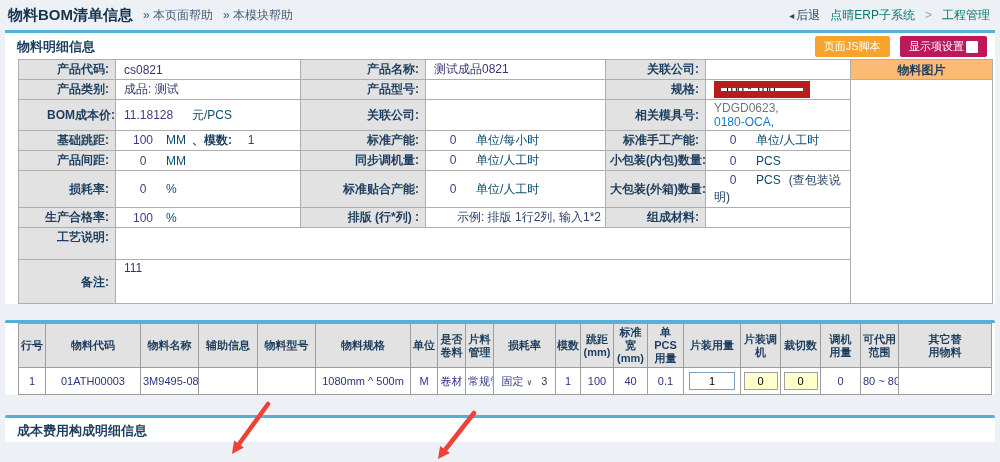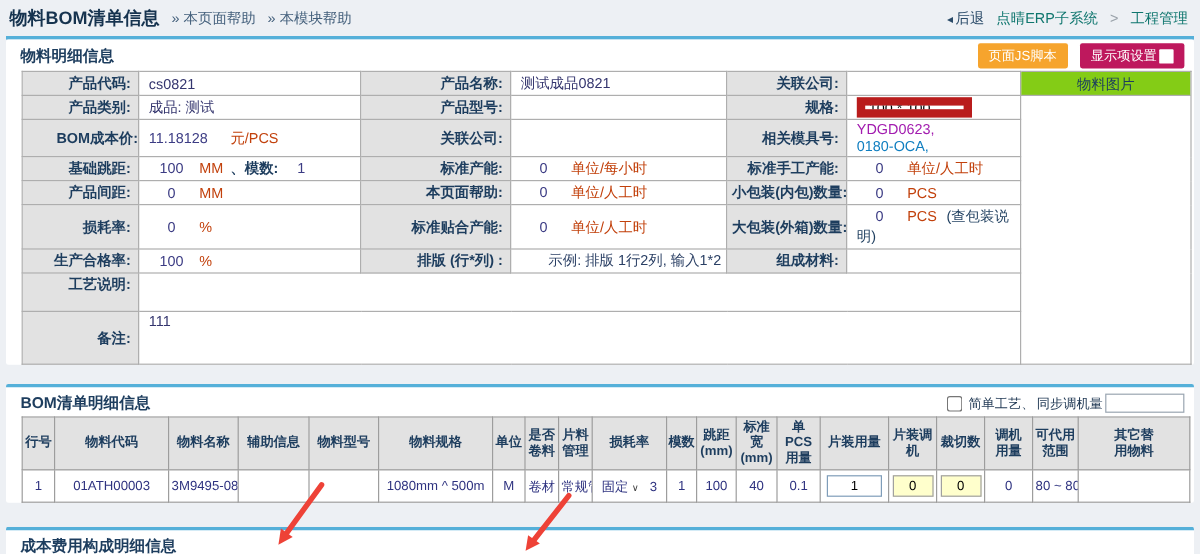--- a/index.html
+++ b/index.html
@@ -38,31 +38,31 @@
   .toggle-box { width:12px; height:12px; background:#fff; display:inline-block; border-radius:1px; }
   
   table { border-collapse:collapse; }
   .form-table { width:974px; margin:0 12px 6px 13px; table-layout:fixed; font-size:12px; }
   .form-table td { border:1px solid #aeaeae; padding:1px 4px; height:20px; }
   .form-table td.lbl { background:#e2e2e2; text-align:right; font-weight:bold;
                        color:#1d3d5e; padding-right:6px; white-space:nowrap; }
   .form-table td.val { color:#34356e; text-align:left; padding-left:8px; }
   .num { display:inline-block; min-width:38px; text-align:center; color:#3c3c84; }
   .num-wide { display:inline-block; min-width:64px; text-align:left; color:#3c3c84; }
-  .unit { color:#c2410c; margin-left:4px; }
+  .unit { color:#0c4a6e; margin-left:4px; }
   .inline-lbl { color:#1d3d5e; font-weight:bold; margin-left:6px; }
-  .mold-line1 { color:#a21caf; line-height:14px; display:block; }
+  .mold-line1 { color:#737373; line-height:14px; display:block; }
   .mold-line2 { color:#0f7ec0; line-height:14px; display:block; cursor:pointer; }
   .hint { display:block; text-align:right; color:#2a3f64; }
   .note { color:#1d3d5e; margin-left:8px; }
   .spec-input { width:96px; height:17px; border:7px solid #b91c1c; font-size:12px;
                 font-family:inherit; padding:0 3px; }
   .img-cell { vertical-align:top; padding:0 !important; }
-  .img-cell-header { background:#84cc16; border-bottom:1px solid #aeaeae; height:20px;
-                     line-height:20px; text-align:center; font-weight:normal; color:#1d3d5e; }
+  .img-cell-header { background:#fdba74; border-bottom:1px solid #aeaeae; height:20px;
+                     line-height:20px; text-align:center; font-weight:bold; color:#1d3d5e; }
   .tall-row td { height:26px;padding-left:28px; }
   .process-row td { height:32px; vertical-align:top; }
   .remark-row td { height:44px; vertical-align:top; }
   .remark-row td.lbl { vertical-align:bottom; padding-bottom:12px; }
   
   .bom-titlebar { padding:4px 8px 2px 12px; height:24px; }
   .chk-group { display:flex; align-items:center; font-size:11px; color:#223a55; gap:2px; }
   .chk-group input[type=checkbox] { width:13px; height:13px; margin-right:3px; }
   .sync-input { width:66px; height:16px; border:1px solid #9aa5b1; font-size:11px; }
   .bom-table { width:974px; margin:0 12px 8px 13px; table-layout:fixed; font-size:11px; }
@@ -156,21 +156,21 @@
       <td class="lbl">基础跳距:</td>
       <td class="val"><span class="num">100</span><span class="unit">MM</span><span class="inline-lbl">、模数:</span><span class="num">1</span></td>
       <td class="lbl">标准产能:</td>
       <td class="val"><span class="num">0</span><span class="unit">单位/每小时</span></td>
       <td class="lbl">标准手工产能:</td>
       <td class="val"><span class="num">0</span><span class="unit">单位/人工时</span></td>
     </tr>
     <tr>
       <td class="lbl">产品间距:</td>
       <td class="val"><span class="num">0</span><span class="unit">MM</span></td>
-      <td class="lbl">本页面帮助:</td>
+      <td class="lbl">同步调机量:</td>
       <td class="val"><span class="num">0</span><span class="unit">单位/人工时</span></td>
       <td class="lbl">小包装(内包)数量:</td>
       <td class="val"><span class="num">0</span><span class="unit">PCS</span></td>
     </tr>
     <tr>
       <td class="lbl">损耗率:</td>
       <td class="val"><span class="num">0</span><span class="unit">%</span></td>
       <td class="lbl">标准贴合产能:</td>
       <td class="val"><span class="num">0</span><span class="unit">单位/人工时</span></td>
       <td class="lbl">大包装(外箱)数量:</td>
@@ -194,29 +194,20 @@
       <td class="lbl">备注:</td>
       <td class="val" colspan="5">111</td>
     </tr>
   </tbody>
     </table>
 </div>
 
 <div class="gap"></div>
 
 <div class="panel bordered">
-  <div class="panel-titlebar bom-titlebar">
-    <span class="panel-title">BOM清单明细信息</span>
-    <span class="chk-group">
-      <input type="checkbox" style="">
-      <span>简单工艺、</span>
-      <span>同步调机量</span>
-      <input type="text" class="sync-input" value="" style="">
-    </span>
-  </div>
 
   <table class="bom-table">
     <colgroup>
       <col style="width:27px">
         <col style="width:95px">
         <col style="width:58px">
         <col style="width:59px">
         <col style="width:58px">
       <col style="width:95px">
         <col style="width:27px">

